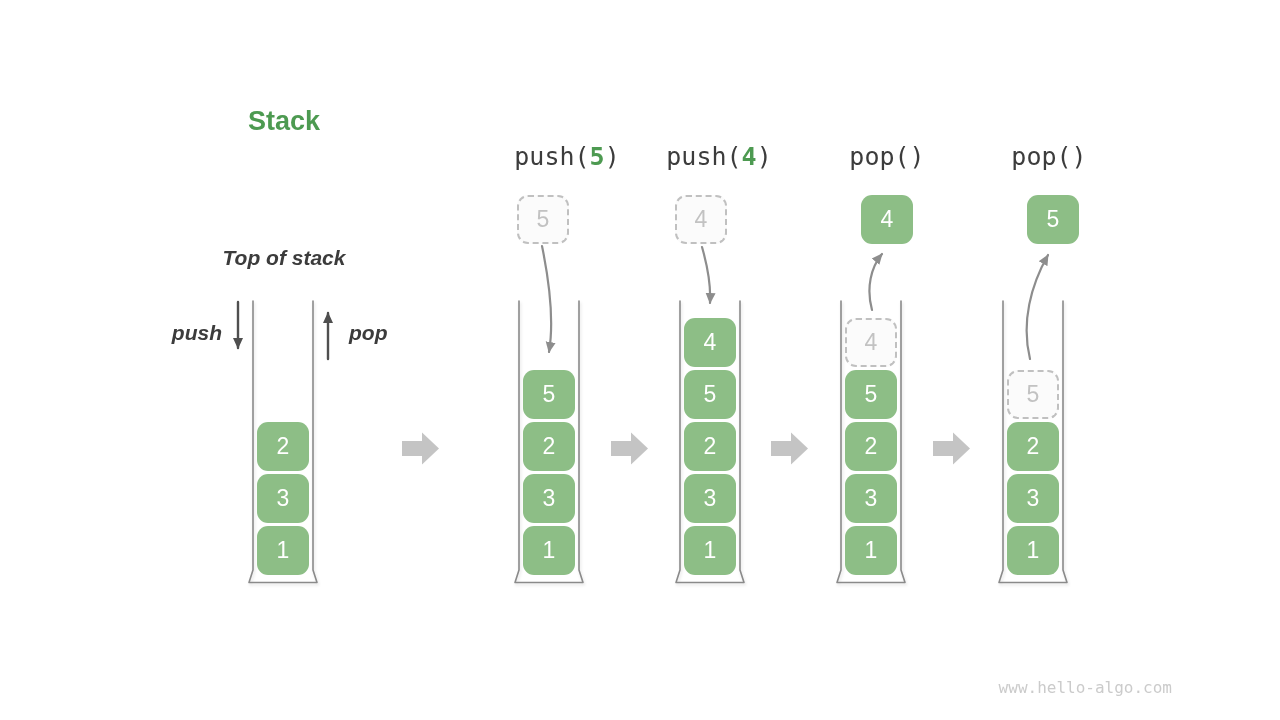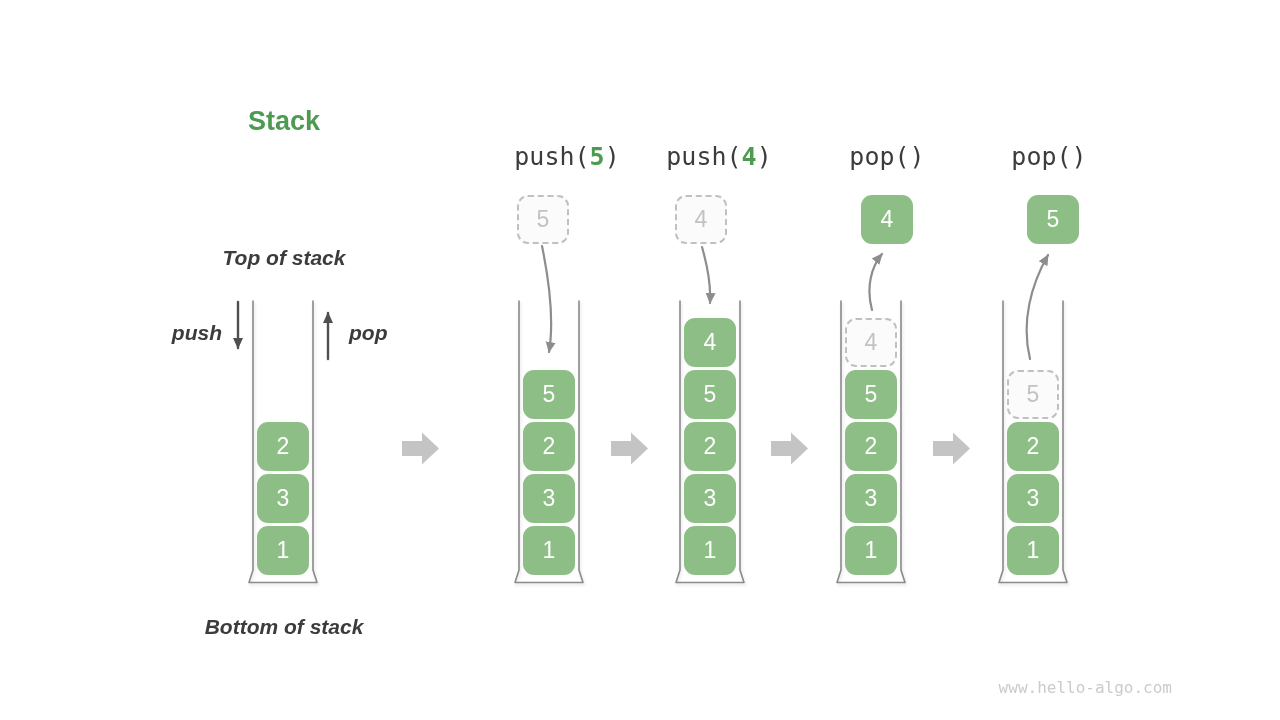--- a/index.html
+++ b/index.html
@@ -37,21 +37,20 @@
   .watermark{position:absolute;top:678px;right:40px;font-family:"DejaVu Sans Mono",monospace;
              font-size:16px;color:var(--watermark-gray,#CBCBCB);text-align:center;}
 </style>
 </head>
 <body>
 
 <div id="stage">
 
   <div class="title">Stack</div>
   <div class="lbl top-lbl">Top of stack</div>
-  <div class="lbl bottom-lbl">Bottom of stack</div>
   <div class="lbl push-lbl">push</div>
   <div class="lbl pop-lbl">pop</div>
 
   <div class="op-label" style="left:567px"><span>push(</span><span class="op-arg">5</span><span>)</span></div>
   <div class="op-label" style="left:719px"><span>push(</span><span class="op-arg">4</span><span>)</span></div>
   <div class="op-label" style="left:887px"><span>pop()</span><span class="op-arg"></span><span></span></div>
   <div class="op-label" style="left:1049px"><span>pop()</span><span class="op-arg"></span><span></span></div>
 
   <svg class="overlay" viewBox="0 0 1280 720">
     <defs>

